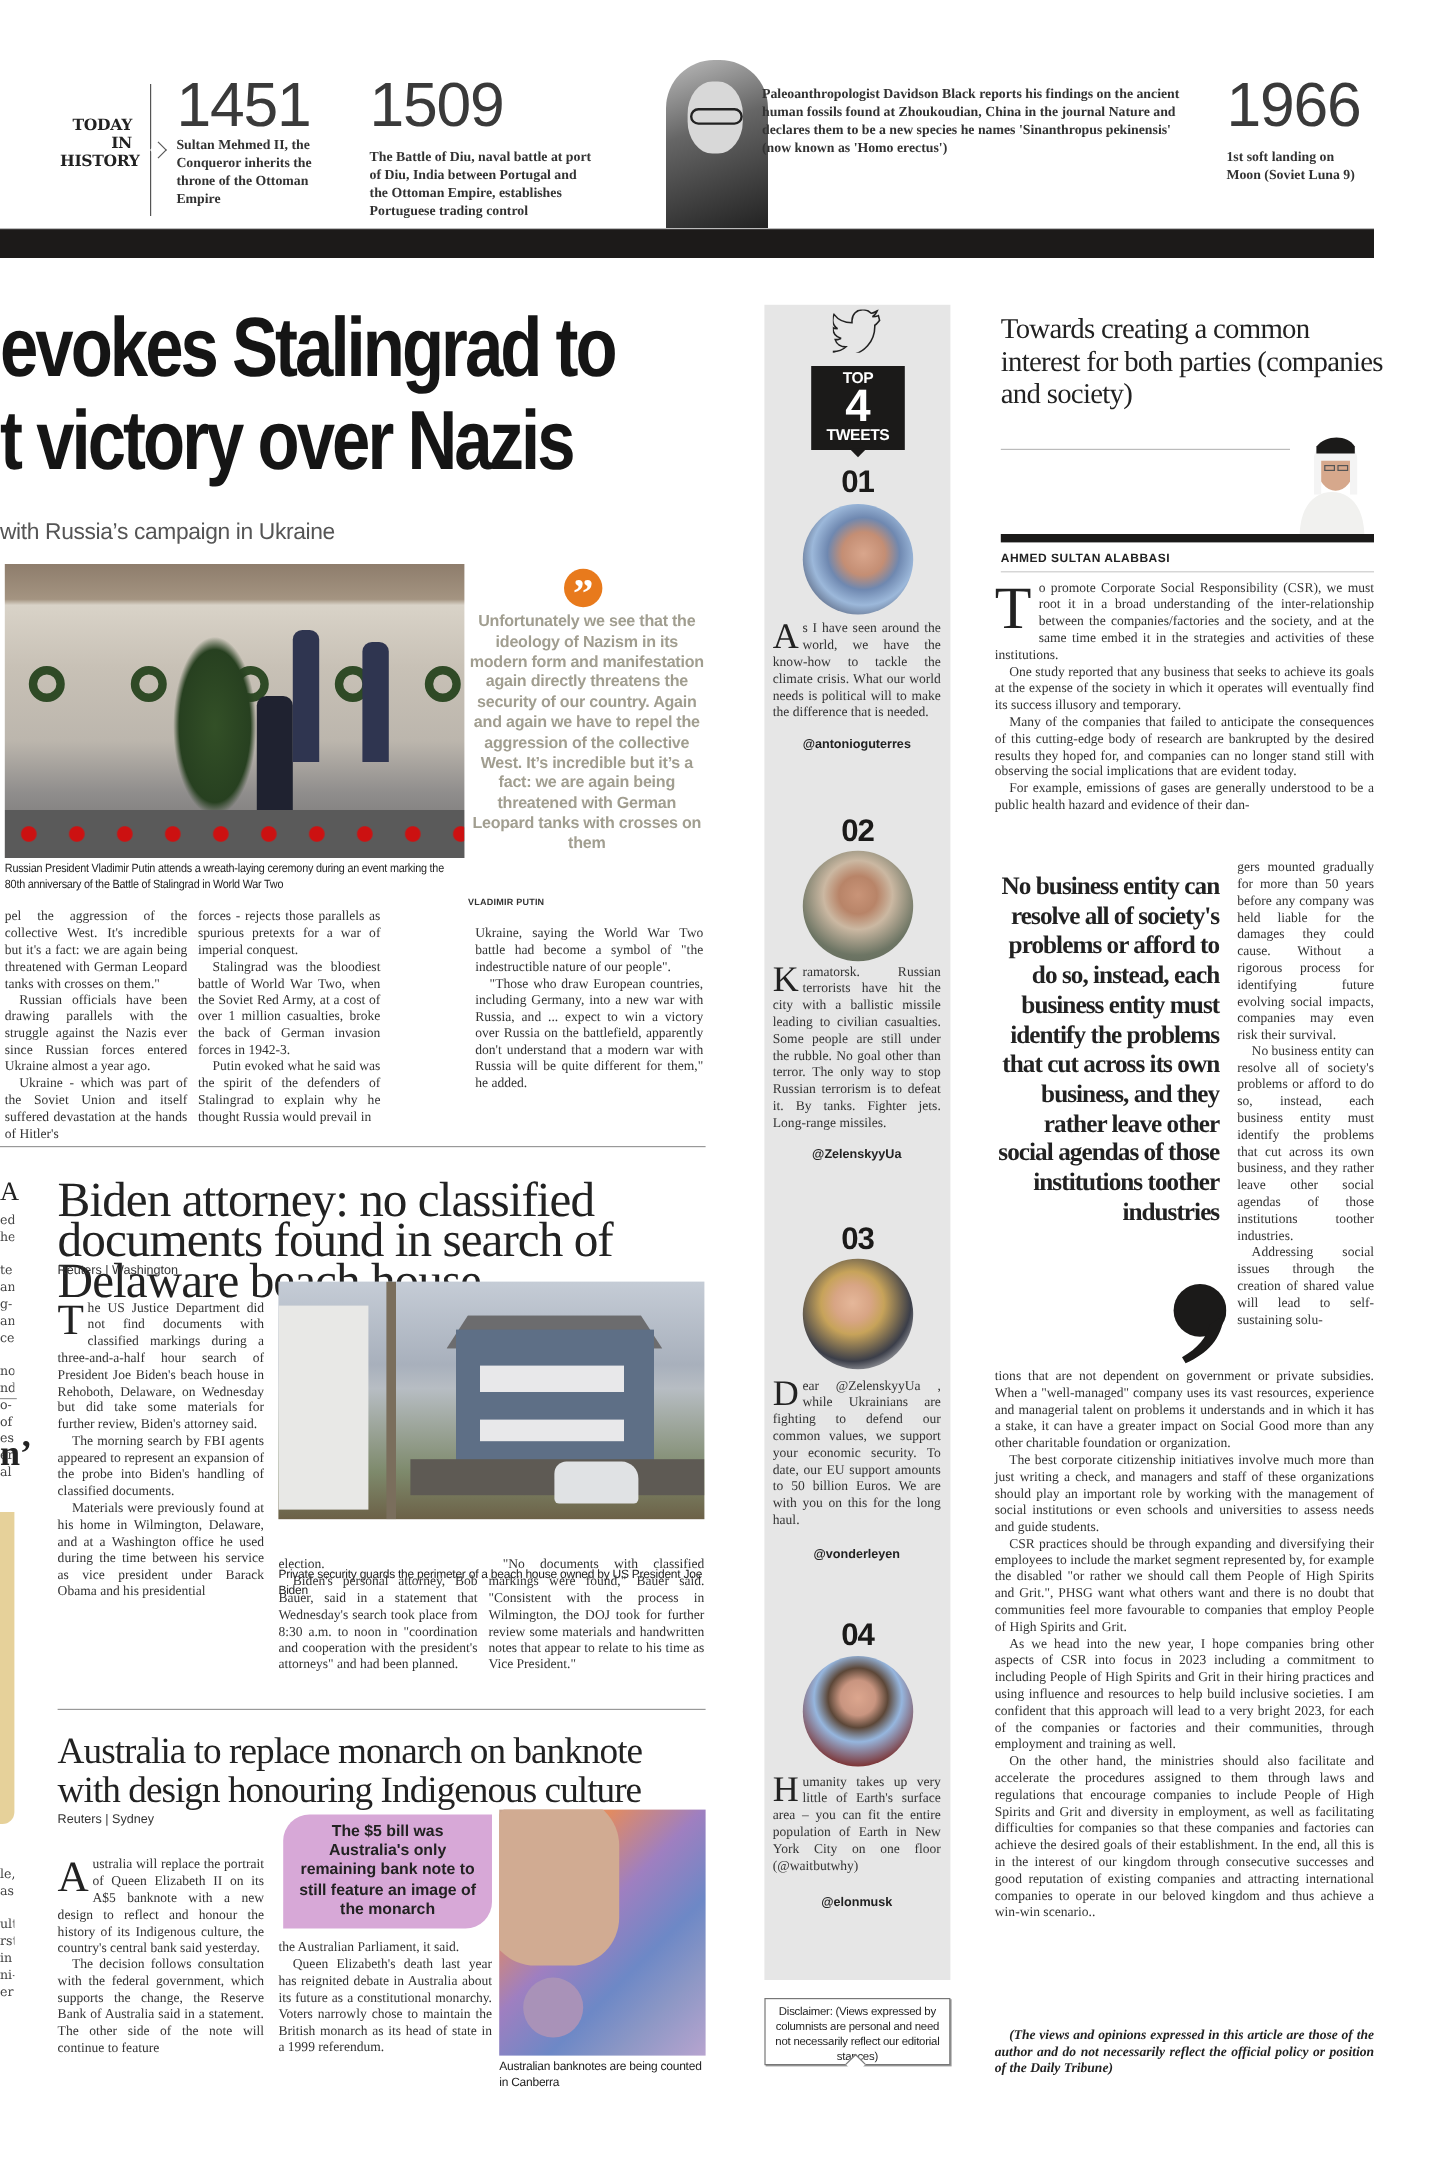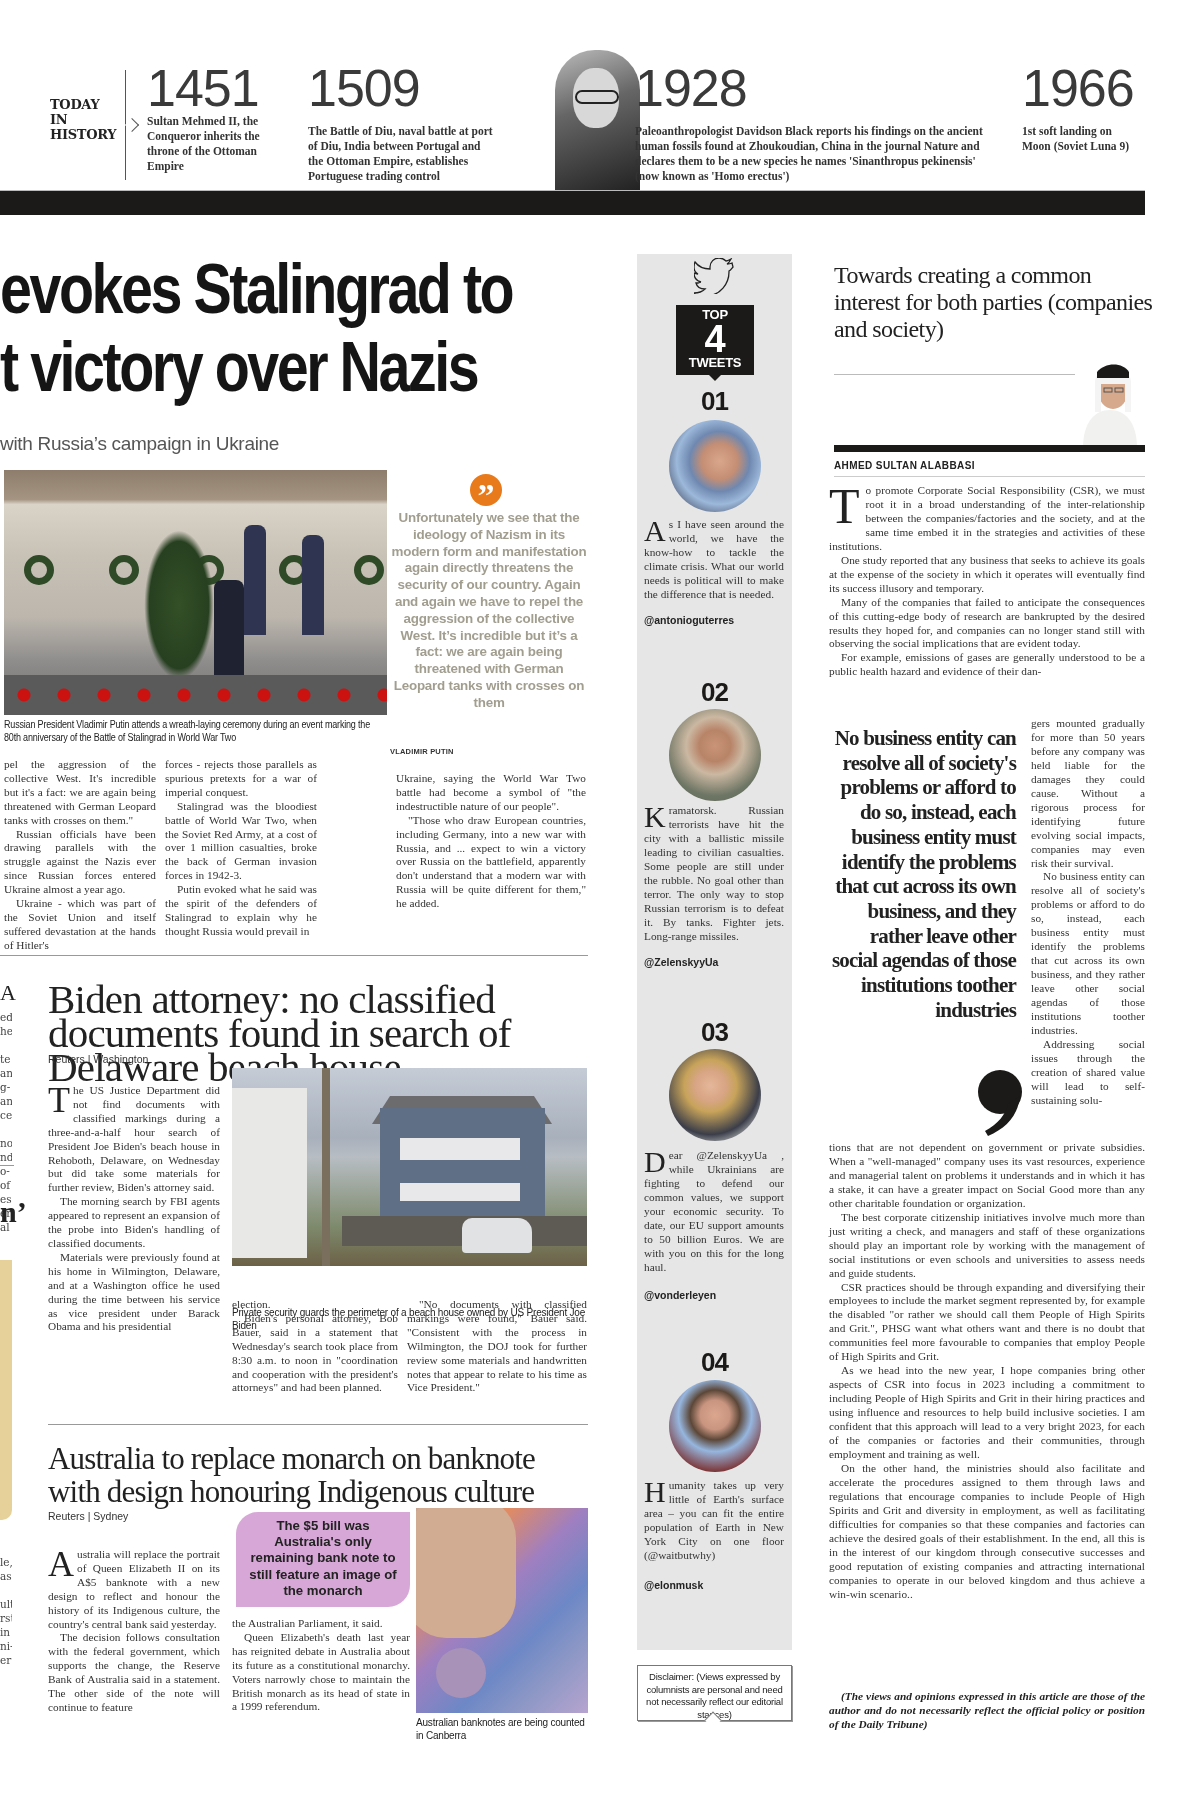--- a/index.html
+++ b/index.html
@@ -1,21 +1,21 @@
 <!DOCTYPE html>
 <html><head>
 <meta charset="utf-8">
 <style>
   *{box-sizing:border-box;margin:0;padding:0}
   html,body{width:1199px;height:1800px;background:#fff;overflow:hidden}
   body{position:relative;font-family:"DejaVu Serif","Liberation Serif",serif;color:#2a2a2a}
   .abs{position:absolute}
 
   
-  .tih-label{left:50px;top:97px;width:60px;text-align:left;font-weight:bold;font-size:13px;line-height:15px;color:#222;letter-spacing:-0.3px}
+  .tih-label{left:50px;top:97px;width:60px;text-align:right;font-weight:bold;font-size:13px;line-height:15px;color:#222;letter-spacing:-0.3px}
   .tih-bracket{left:125px;top:70px;width:14px;height:110px;border-left:1.5px solid #555}
   .tih-chev{left:127px;top:120px;width:10px;height:10px;border-right:1.5px solid #555;border-top:1.5px solid #555;transform:rotate(45deg);background:#fff}
   .year{font-family:"Liberation Sans","DejaVu Sans",sans-serif;font-weight:100;font-size:52px;color:#3a3a3a;line-height:52px;letter-spacing:-1px;-webkit-text-stroke:0px}
   .event{font-family:"Liberation Serif",serif;font-weight:bold;font-size:11.5px;line-height:15px;color:#333}
   .portrait-black{left:555px;top:50px;width:85px;height:140px;background:linear-gradient(160deg,#bbb 0%,#666 40%,#222 100%);border-radius:40px 40px 0 0}
   .portrait-black .face{position:absolute;left:18px;top:18px;width:46px;height:60px;background:#d8d8d8;border-radius:45%}
   .portrait-black .glasses{position:absolute;left:20px;top:40px;width:44px;height:14px;border:2px solid #222;border-radius:8px}
   .tih-rule{left:0;top:190px;width:1145px;height:2px;background:#bbb}
   .black-band{left:0;top:191px;width:1145px;height:24px;background:#1c1a19}
 
@@ -88,21 +88,21 @@
   .tw-bg{left:637px;top:254px;width:155px;height:1396px;background:#e6e6e6}
   .tw-bird{left:694px;top:258px;width:42px;height:36px}
   .tw-badge{left:676px;top:305px;width:78px;height:70px;background:#1b1a19;color:#fff;text-align:center;font-family:"Liberation Sans",sans-serif;font-weight:bold}
   .tw-badge .t1{font-size:13px;line-height:14px;padding-top:3px;letter-spacing:-0.3px}
   .tw-badge .t2{font-size:38px;line-height:34px}
   .tw-badge .t3{font-size:13px;line-height:14px;letter-spacing:-0.3px}
   .tw-badge-tip{left:708px;top:374px;width:0;height:0;border-left:7px solid transparent;border-right:7px solid transparent;border-top:7px solid #1b1a19}
   .tw-num{width:155px;left:637px;text-align:center;font-family:"Liberation Sans",sans-serif;font-weight:bold;font-size:26px;color:#1b1a19;letter-spacing:-1px}
   .avatar{left:669px;width:92px;height:92px;border-radius:50%;overflow:hidden}
   .tw-text{left:644px;width:140px;font-family:"Liberation Serif",serif;font-size:11.3px;line-height:14px;color:#333;text-align:justify}
-  .tw-handle{left:644px;width:140px;text-align:left;font-family:"Liberation Sans",sans-serif;font-weight:bold;font-size:10.5px;color:#222}
+  .tw-handle{left:644px;width:140px;text-align:center;font-family:"Liberation Sans",sans-serif;font-weight:bold;font-size:10.5px;color:#222}
   .disclaimer{left:637px;top:1665px;width:155px;height:56px;border:1px solid #777;font-family:"Liberation Sans",sans-serif;font-size:9.5px;line-height:12.5px;text-align:center;color:#222;padding:5px 4px;letter-spacing:-0.2px;box-shadow:1px 1px 0 #999}
   .disc-tip{left:707px;top:1714px;width:12px;height:12px;background:#fff;border-left:1px solid #777;border-top:1px solid #777;transform:rotate(45deg)}
 
   
   .op-title{left:834px;top:262px;width:320px;font-family:"Liberation Serif","DejaVu Serif",serif;font-size:24px;line-height:27px;color:#222;letter-spacing:-0.6px}
   .op-rule1{left:834px;top:374px;width:310px;height:1px;background:#bbb}
   .op-photo{left:1075px;top:352px;width:70px;height:96px;overflow:hidden}
   .op-rule2{left:834px;top:445px;width:311px;height:7px;background:#1b1a19}
   .op-author{left:834px;top:460px;font-family:"Liberation Sans",sans-serif;font-weight:bold;font-size:10px;letter-spacing:0.4px;color:#222}
   .op-rule3{left:834px;top:476px;width:311px;height:1px;background:#ccc}
@@ -133,21 +133,20 @@
 </div>
 <div class="abs" style="left:308px;top:62px;width:190px">
   <div class="year">1509</div>
   <div class="event" style="margin-top:10px">The Battle of Diu, naval battle at port of Diu, India between Portugal and the Ottoman Empire, establishes Portuguese trading control</div>
 </div>
 <div class="abs portrait-black">
   <div class="face"></div>
     <div class="glasses"></div>
 </div>
 <div class="abs" style="left:635px;top:62px;width:360px">
-  <div class="year">1928</div>
   <div class="event" style="margin-top:10px">Paleoanthropologist Davidson Black reports his findings on the ancient human fossils found at Zhoukoudian, China in the journal Nature and declares them to be a new species he names 'Sinanthropus pekinensis' (now known as 'Homo erectus')</div>
 </div>
 <div class="abs" style="left:1022px;top:62px;width:110px">
   <div class="year">1966</div>
   <div class="event" style="margin-top:10px">1st soft landing on Moon (Soviet Luna 9)</div>
 </div>
 <div class="abs tih-rule"></div>
 <div class="abs black-band"></div>
 
 <div class="abs headline">

